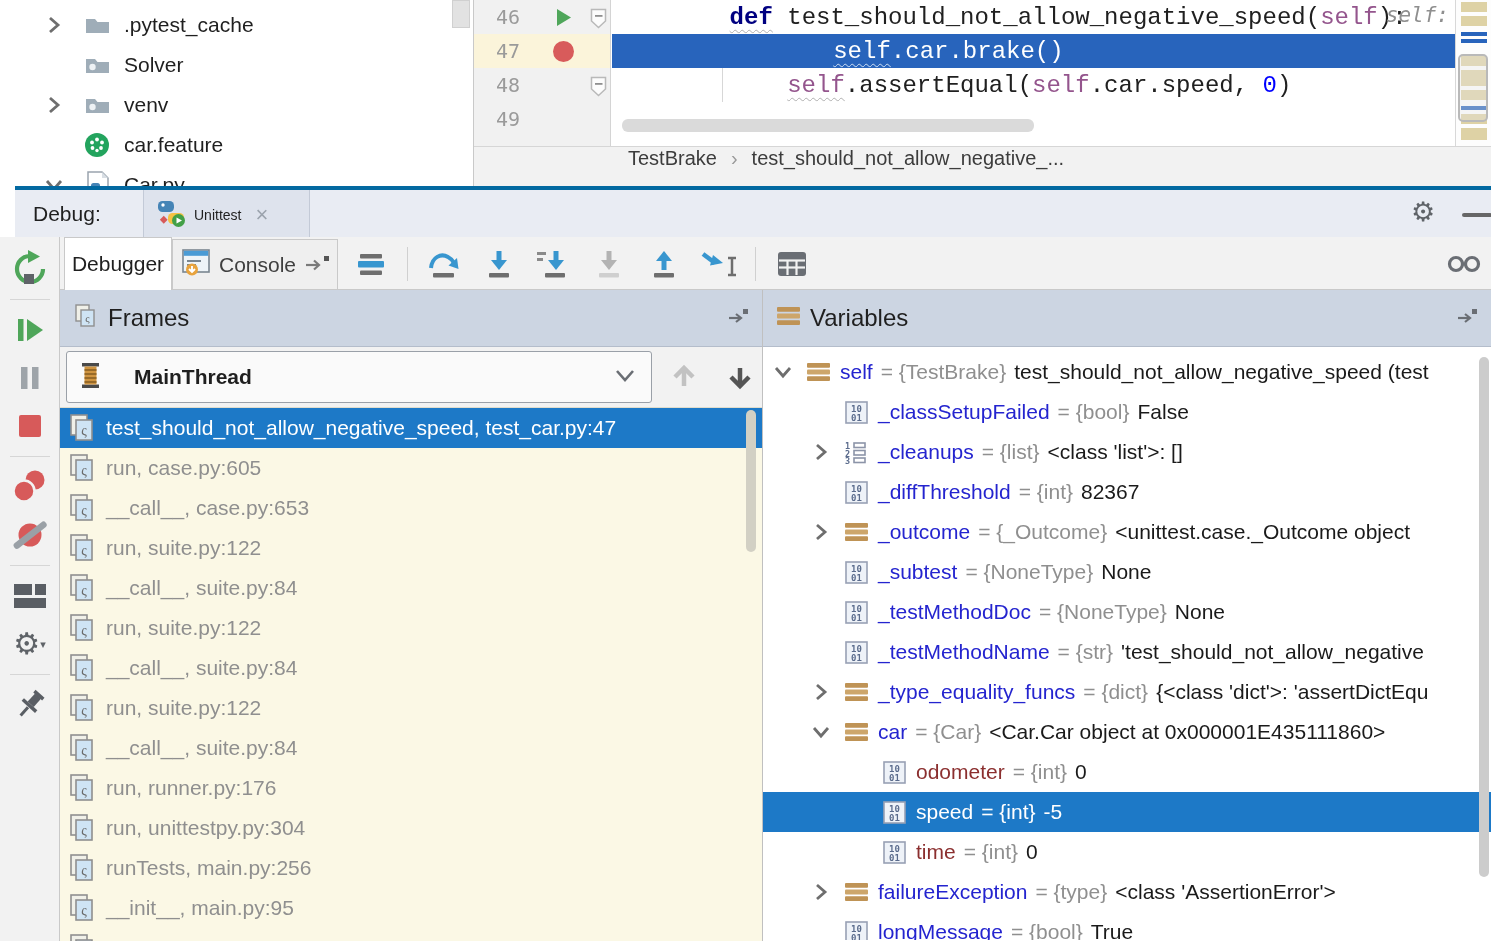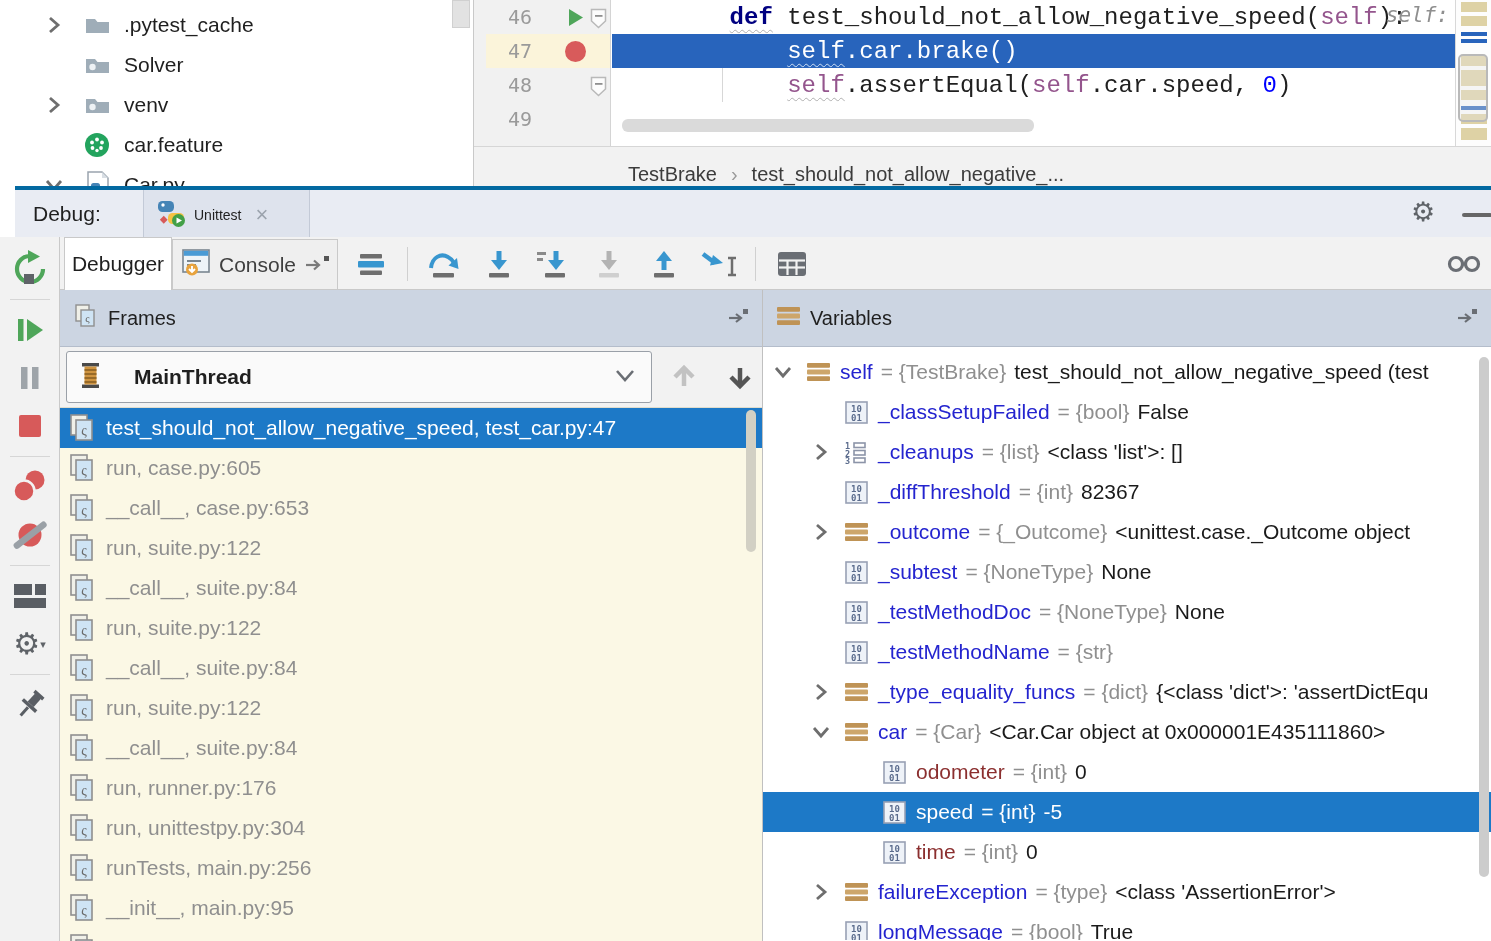--- a/index.html
+++ b/index.html
@@ -12,31 +12,31 @@
     background:#fff; border-right:1px solid #c9c9c9; overflow:hidden; }
   .ptree-scroll-thumb { position:absolute; right:3px; top:0; width:18px; height:28px;
     background:#e2e2e2; border:1px solid #d0d0d0; }
   .trow { position:absolute; left:0; width:100%; height:40px; display:flex; align-items:center; }
   .trow .chev { width:26px; margin-left:44px; display:flex; align-items:center; }
   .trow .ticon { width:30px; margin-left:14px; display:flex; align-items:center; }
   .trow .tlabel { margin-left:10px; font-size:21px; color:#1f1f1f; }
 
   
   .editor { position:absolute; left:474px; top:0; width:1017px; height:146px; background:#fff; overflow:hidden; }
-  .gutter { position:absolute; left:0; top:0; width:137px; height:146px; background:#f1f1f1; border-right:1px solid #d4d4d4;padding-left:12px; }
+  .gutter { position:absolute; left:0; top:0; width:137px; height:146px; background:#f1f1f1; border-right:1px solid #d4d4d4; }
   .grow { position:relative; height:34px; display:flex; align-items:center; }
   .grow.bp-line { background:#fbf4da; }
   .grow .lnum { width:46px; text-align:right; font-family:"DejaVu Sans Mono", monospace;
     font-size:20px; color:#9a9a9a; }
   .grow .gicon { position:absolute; left:66px; width:46px; display:flex; justify-content:center; align-items:center; }
   .grow .gfold { position:absolute; right:2px; top:8px; }
   .code-col { position:absolute; left:138px; top:0; width:843px; height:146px; background:#fff; }
   .cline { position:relative; height:34px; display:flex; align-items:center; overflow:hidden; }
   .cline .ctext { padding-left:60px; white-space:pre; font-family:Liberation Mono, monospace; font-size:24px; }
-  .cline.current { background:#2864bc; }
+  .cline.current { background:#2864bc;padding-left:46px; }
   .tok.plain { color:#202020; }
   .tok.kw { color:#000080; font-weight:bold; }
   .tok.selfkw { color:#94558d; }
   .tok.num { color:#0000ff; }
   .tok.wavy { text-decoration-line:underline; text-decoration-style:wavy;
     text-decoration-color:#b0b0b0; text-underline-offset:5px; text-decoration-thickness:1px; }
   .cline.current .tok { color:#ffffff; }
   .cline.current .tok.wavy { text-decoration-color:#cfe0f4; }
   .indent-guide { position:absolute; left:110px; top:34px; width:1px; height:68px; background:#d7d7d7; }
   .hint { position:absolute; right:6px; top:3px; font-family:"DejaVu Sans Mono", monospace;
@@ -44,21 +44,21 @@
   .hscrollbar { position:absolute; left:10px; top:119px; width:412px; height:13px; background:#dadada; border-radius:6px; }
   .stripe { position:absolute; right:0; top:0; width:36px; height:146px; background:#fdfdfd; border-left:1px solid #d8d8d8; }
   .stripe .mark { position:absolute; left:5px; width:26px; }
   .stripe .beige { background:#ded2a5; }
   .stripe .blue { background:#2864bc; }
   .stripe .thumb { position:absolute; left:2px; width:30px; top:54px; height:68px;
     border:2px solid #b9b9b9; border-radius:5px; background:rgba(230,230,230,.35); }
 
   
   .breadcrumbs { position:absolute; left:474px; top:146px; width:1017px; height:40px; background:#f2f2f2;
-    border-top:1px solid #d6d6d6; display:flex; align-items:flex-end; padding-left:154px; }
+    border-top:1px solid #d6d6d6; display:flex; align-items:flex-start; padding-left:154px; }
   .crumb { font-size:20px; color:#3c3c3c; }
   .crumb-sep { font-size:20px; color:#9a9a9a; margin:0 14px; }
 
   
   .debug-header { position:absolute; left:15px; top:186px; width:1491px; height:63px; background:#e9ecf3;
     border-top:4px solid #0369a1; border-bottom:1px solid #c6ccd6; }
   .debug-label { position:absolute; left:18px; top:12px; font-size:21px; color:#1f1f1f; }
   .run-tab { position:absolute; left:128px; top:0; width:167px; height:50px; background:#dee3ed;
     border-left:1px solid #c3cad7; border-right:1px solid #c3cad7; display:flex; align-items:center; }
   .run-tab .rticon { margin-left:12px; }
@@ -90,21 +90,21 @@
   .sbtn { width:44px; height:44px; display:flex; align-items:center; justify-content:center; margin:2px 0; }
   .sbtn.disabled { opacity:.95; }
   .hsep { width:40px; height:1px; background:#d6d6d6; margin:6px 0; }
   .gear-char { font-size:30px; color:#5f6368; line-height:30px; }
   .gear-caret { font-size:11px; color:#5f6368; vertical-align:bottom; }
 
   
   .panel-header { height:57px; background:#ccd5e2; border-bottom:1px solid #b4bdcb;
     display:flex; align-items:center; }
   .panel-header .phicon { margin-left:14px; }
-  .panel-header .phlabel { margin-left:10px; font-size:20px; color:#1f1f1f; }
+  .panel-header .phlabel { margin-left:10px; font-size:24px; color:#1f1f1f; }
   .panel-header .phhide { margin-left:auto; margin-right:12px; }
 
   .frames-panel { position:absolute; left:60px; top:290px; width:702px; height:651px; background:#fbf8e5; overflow:hidden; }
   .frames-toolbar { height:61px; background:#f2f2f2; display:flex; align-items:center; border-bottom:1px solid #e0ddcd; }
   .combo { margin-left:6px; width:590px; height:52px; background:#fafafa; border:1px solid #9aa0a8;
     border-radius:3px; display:flex; align-items:center; }
   .combo .cicon { margin-left:12px; }
   .combo .clabel { margin-left:32px; font-size:21px; color:#1f1f1f;font-weight:bold; }
   .combo .cchev { margin-left:auto; margin-right:14px; }
   .updown { display:flex; align-items:center; gap:12px; margin-left:10px; }
@@ -802,20 +802,21 @@
           <span class="vchev"></span>
           <span class="vicon">
             <svg width="23" height="23">
               <rect x="1" y="1" width="21" height="21" fill="#eef2f8" stroke="#98a0b4" stroke-width="1.6"></rect>
               <text x="11.5" y="10.5" font-size="9" text-anchor="middle" fill="#5a6b8c" font-family="monospace" font-weight="bold">10</text>
               <text x="11.5" y="20" font-size="9" text-anchor="middle" fill="#5a6b8c" font-family="monospace" font-weight="bold">01</text>
             </svg>
           </span>
           <span class="vname blue">_testMethodName</span>
           <span class="vmeta">= {str}</span>
+          <span class="vvalue">'test_should_not_allow_negative</span>
         </div>
         <div class="vrow" style="padding-left: 48px;">
           <span class="vchev">
             <svg width="20" height="20">
               <polyline points="6,3 14,10 6,17" fill="none" stroke="#6e6e6e" stroke-width="2.8"></polyline>
             </svg>
           </span>
           <span class="vicon">
             <svg width="23" height="19">
               <g fill="#bf9355">

